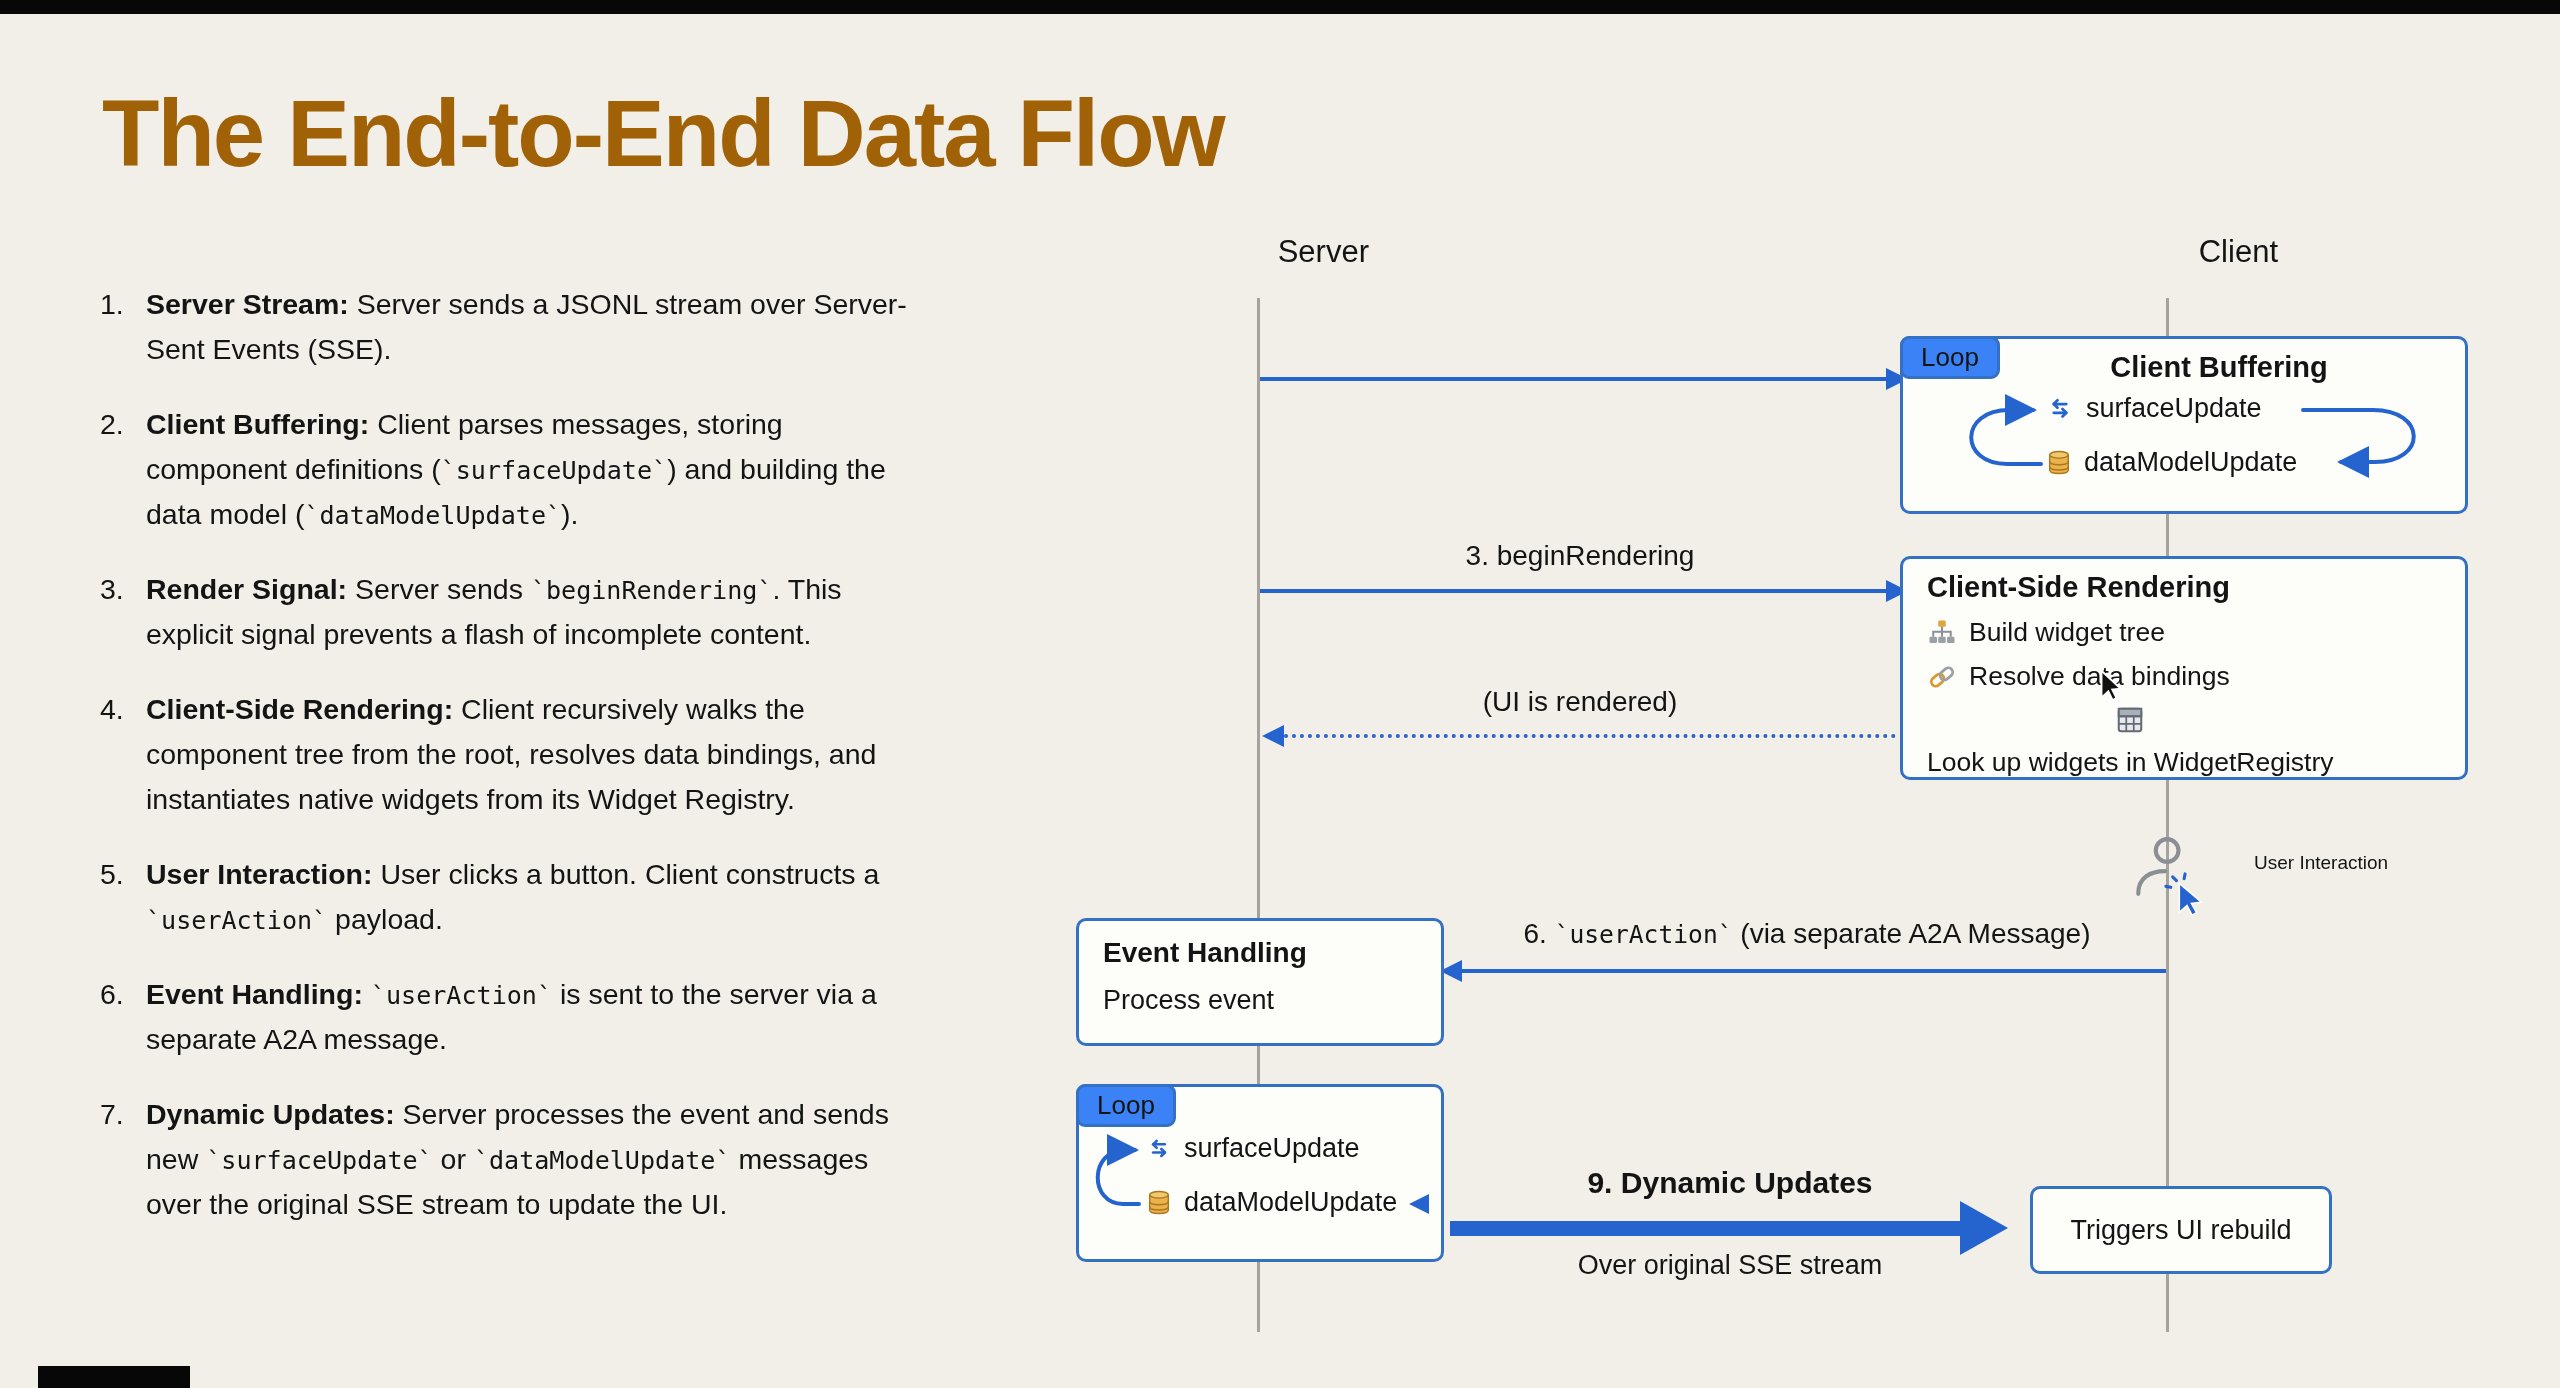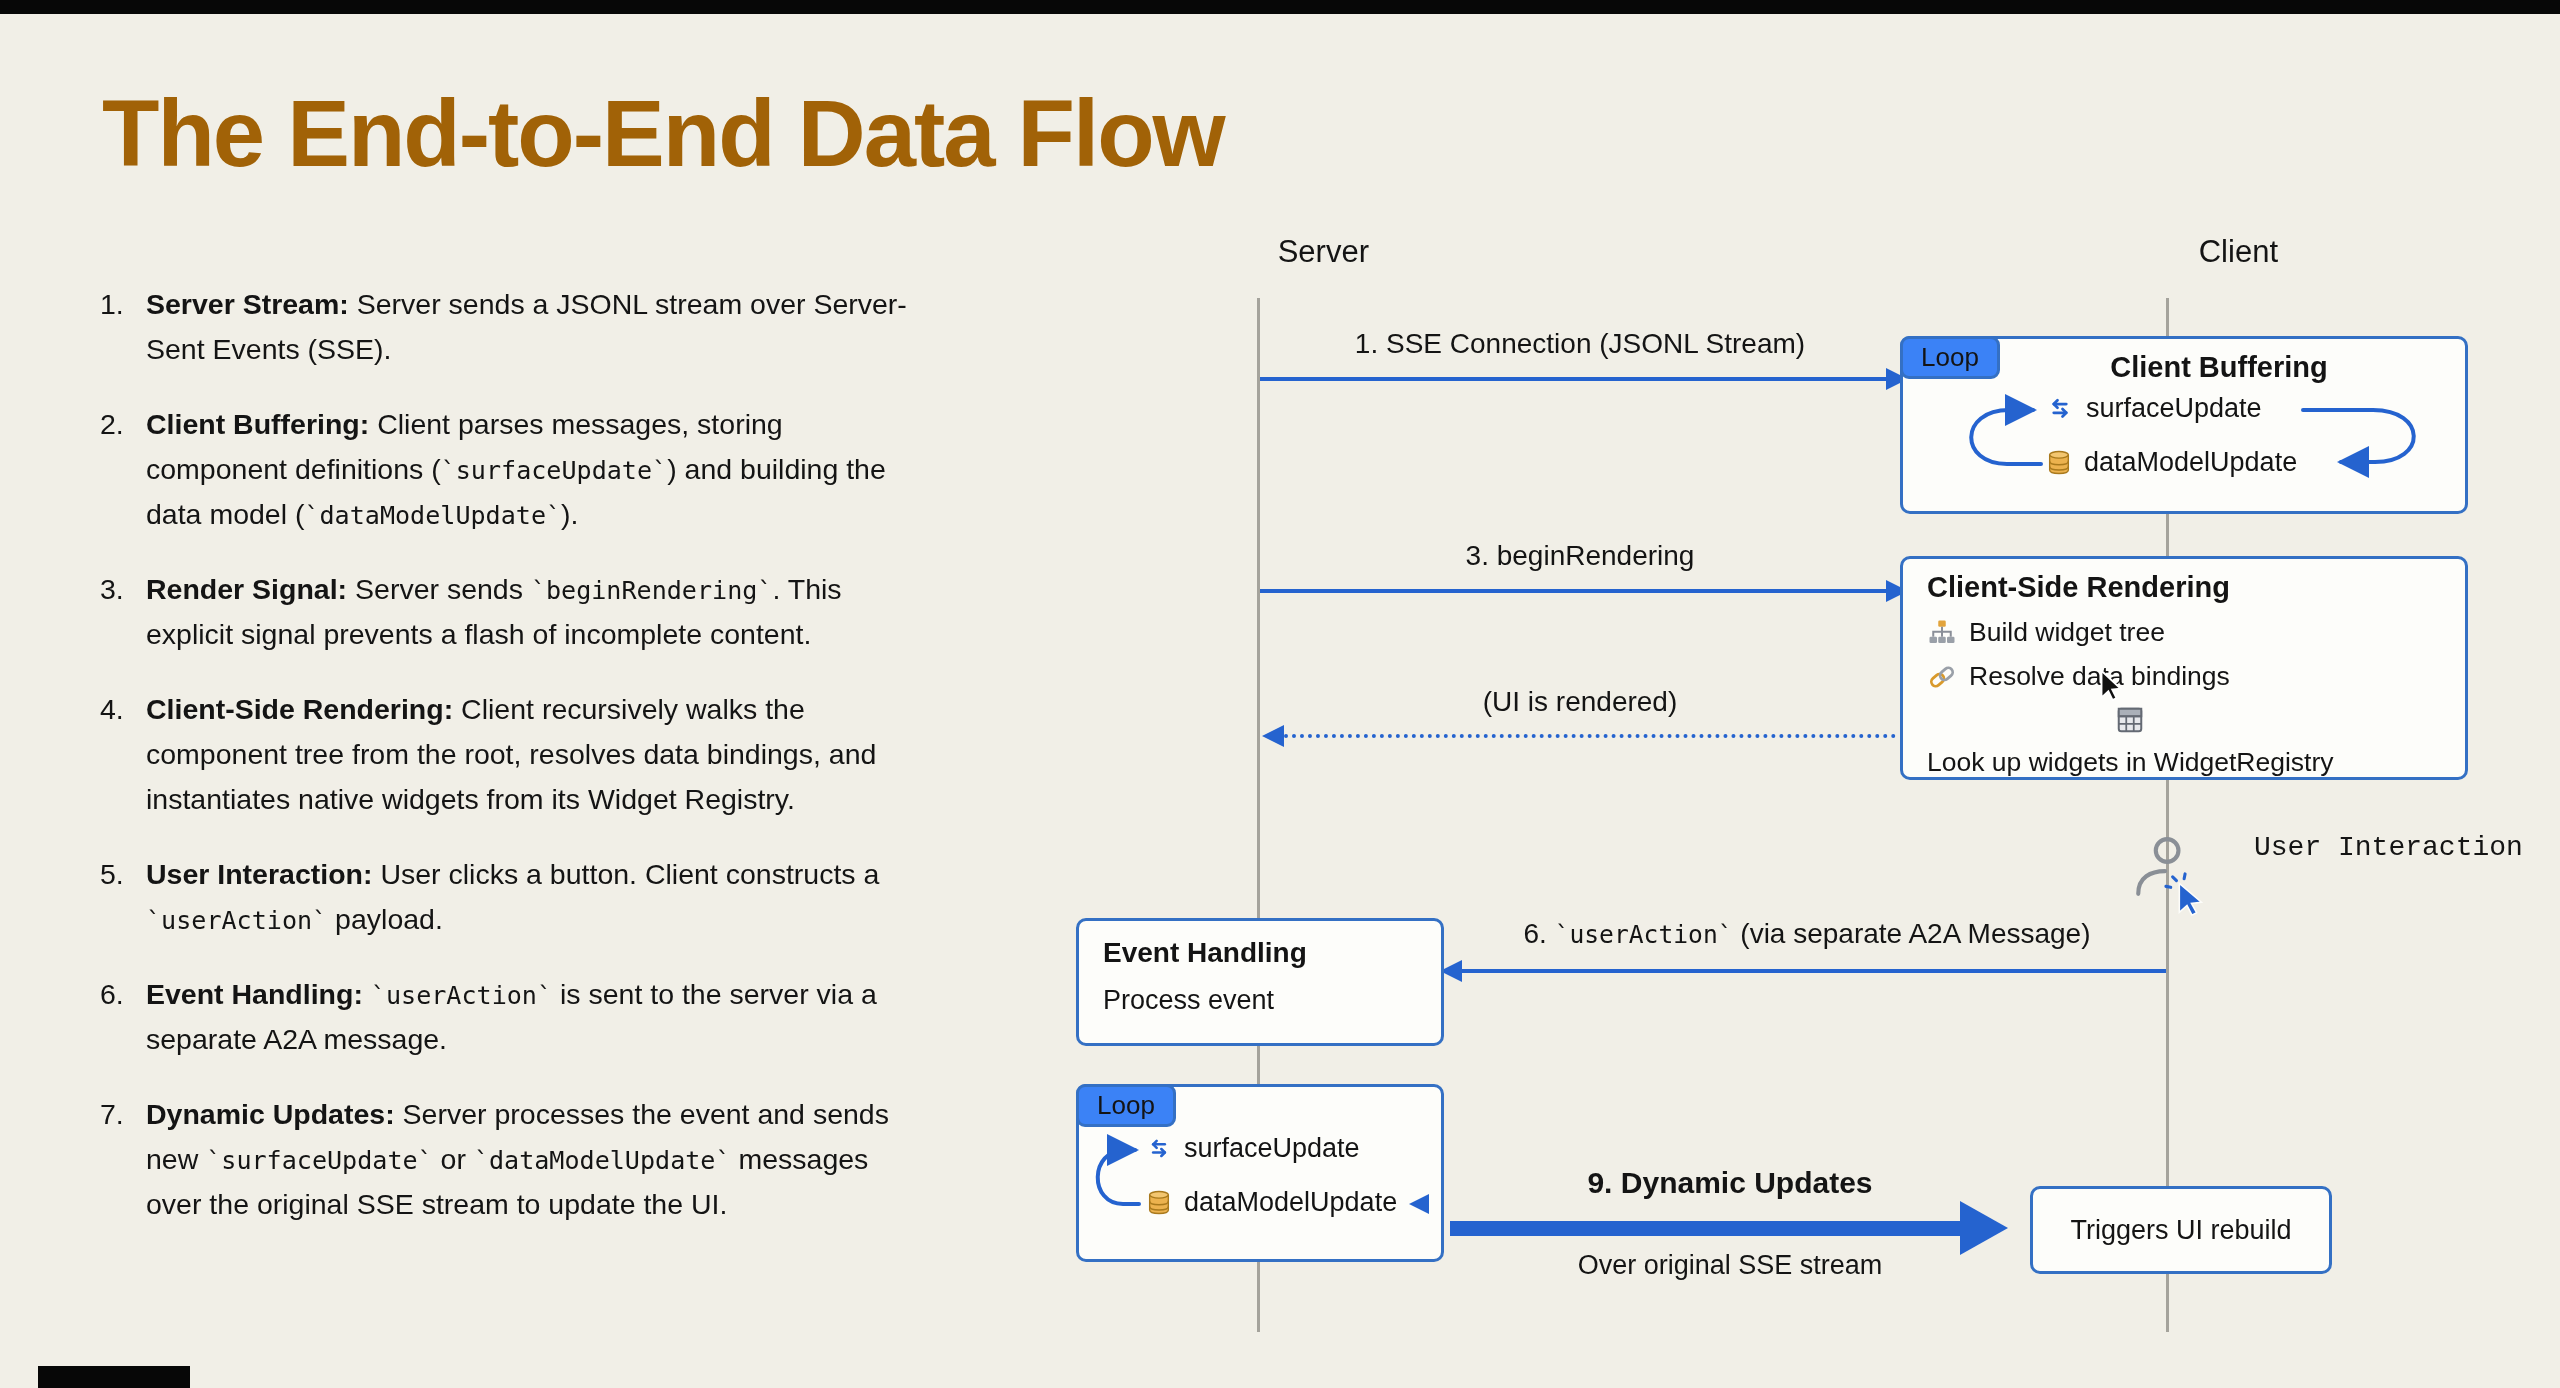--- a/index.html
+++ b/index.html
@@ -94,21 +94,20 @@
       <span class="step-num">7.</span>
       <span class="step-text"><span class="part-bold">Dynamic Updates:</span><span class="part-normal"> Server processes the event and sends new </span><span class="part-code">`surfaceUpdate`</span><span class="part-normal"> or </span><span class="part-code">`dataModelUpdate`</span><span class="part-normal"> messages over the original SSE stream to update the UI.</span></span>
     </li>
   </ol>
 
   <div class="lane-label" style="left:1149px;">Server</div>
   <div class="lane-label" style="left:2058px;">Client</div>
   <div class="lifeline" style="left:1257px;"></div>
   <div class="lifeline" style="left:2166px;"></div>
 
-  <div class="msg-label" style="left:1180px;width:800px;top:328px;">1. SSE Connection (JSONL Stream)</div>
   <div class="h-line" style="left:1260px;top:377px;width:630px;"></div>
   <div class="head-r" style="left:1886px;top:368px;"></div>
 
   <div class="msg-label" style="left:1180px;width:800px;top:540px;">3. beginRendering</div>
   <div class="h-line" style="left:1260px;top:589px;width:630px;"></div>
   <div class="head-r" style="left:1886px;top:580px;"></div>
 
   <div class="msg-label" style="left:1180px;width:800px;top:686px;">(UI is rendered)</div>
   <div class="h-dotted" style="left:1284px;top:734px;width:612px;"></div>
   <div class="head-l" style="left:1262px;top:725px;"></div>
@@ -193,21 +192,21 @@
       <g fill="none" stroke="#8a8f96" stroke-width="2" stroke-linecap="round">
         <circle cx="18" cy="8" r="5.5"></circle>
         <path d="M4 29 c0 -8 6 -11 13 -11"></path>
       </g>
     </svg>
     <svg style="position:absolute;left:34px;top:38px;" width="46" height="46" viewBox="0 0 24 24">
       <path d="M6.5 4.5 L4.5 2.5 M10.5 3.5 L11 1 M3.5 8 L1 7.5" stroke="#2563cf" stroke-width="1.6" stroke-linecap="round" fill="none"></path>
       <polygon points="8,6 8,21 12,17.5 14.6,22.5 17,21.2 14.3,16.4 19.5,15.8" fill="#2563cf" stroke="#fdfdfa" stroke-width="0.8"></polygon>
     </svg>
   </div>
-  <div class="plain" style="left:2254px;top:832px;font-size:28px;font-family:Liberation Mono, monospace;">User Interaction</div>
+  <div class="plain" style="left:2254px;top:852px;font-size:19px;">User Interaction</div>
 
   <div class="box" style="left:1076px;top:918px;width:368px;height:128px;">
     <div class="box-title" style="left:24px;top:16px;font-size:28px;">Event Handling</div>
     <div class="plain" style="left:24px;top:64px;">Process event</div>
   </div>
 
   <div class="box" style="left:1076px;top:1084px;width:368px;height:178px;">
     <div class="loop-tab">Loop</div>
     <div class="row" style="left:66px;top:46px;">
       <svg width="28" height="28" viewBox="0 0 24 24">

